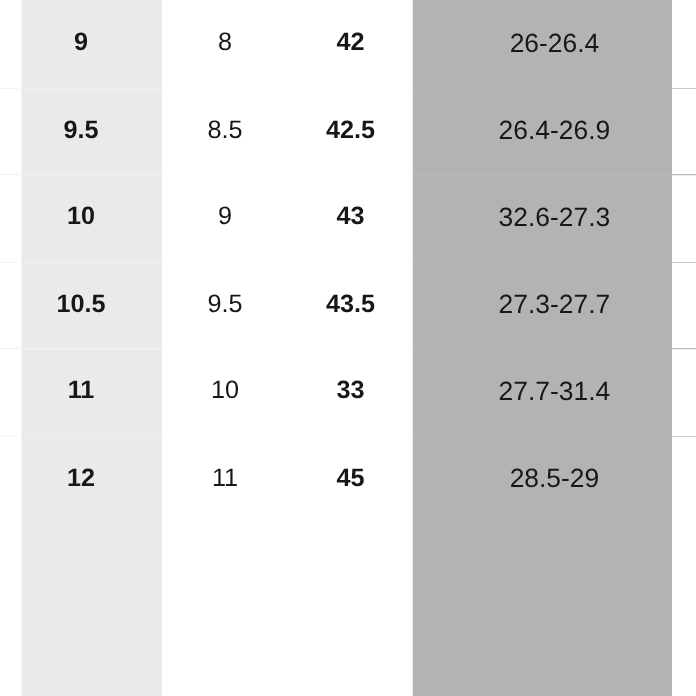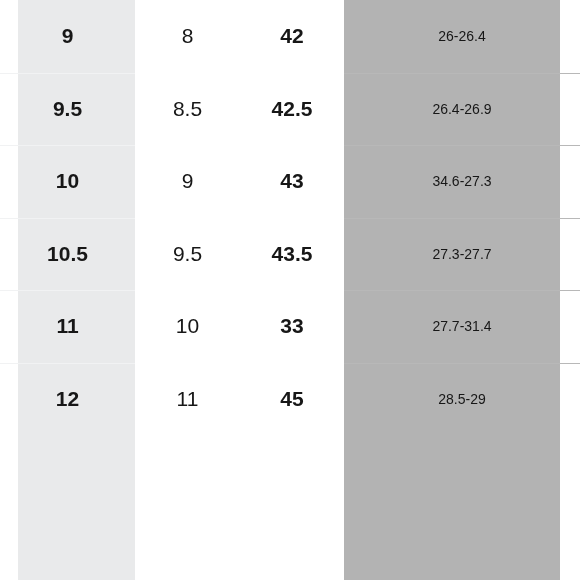--- a/index.html
+++ b/index.html
@@ -73,21 +73,21 @@
     font-size: 21px;
   }
   td.c3 {
     width: 104px;
     font-weight: bold;
     font-size: 21px;
   }
   td.c4 {
     width: 236px;
     font-weight: normal;
-    font-size: 14px;
+    font-size: 22px;
   }
   
   tr.row-sep td.c1 {
     box-shadow: inset 0 1px 0 #f1f2f3;
   }
   tr.row-sep td.c4 {
     box-shadow: inset 0 1px 0 #b8b8b8;
   }
 </style>
 </head>
@@ -111,21 +111,21 @@
       <tr class="row-sep">
         <td class="c1">9.5</td>
         <td class="c2">8.5</td>
         <td class="c3">42.5</td>
         <td class="c4">26.4-26.9</td>
       </tr>
       <tr class="row-sep">
         <td class="c1">10</td>
         <td class="c2">9</td>
         <td class="c3">43</td>
-        <td class="c4">34.6-27.3</td>
+        <td class="c4">32.6-27.3</td>
       </tr>
       <tr class="row-sep">
         <td class="c1">10.5</td>
         <td class="c2">9.5</td>
         <td class="c3">43.5</td>
         <td class="c4">27.3-27.7</td>
       </tr>
       <tr class="row-sep">
         <td class="c1">11</td>
         <td class="c2">10</td>

